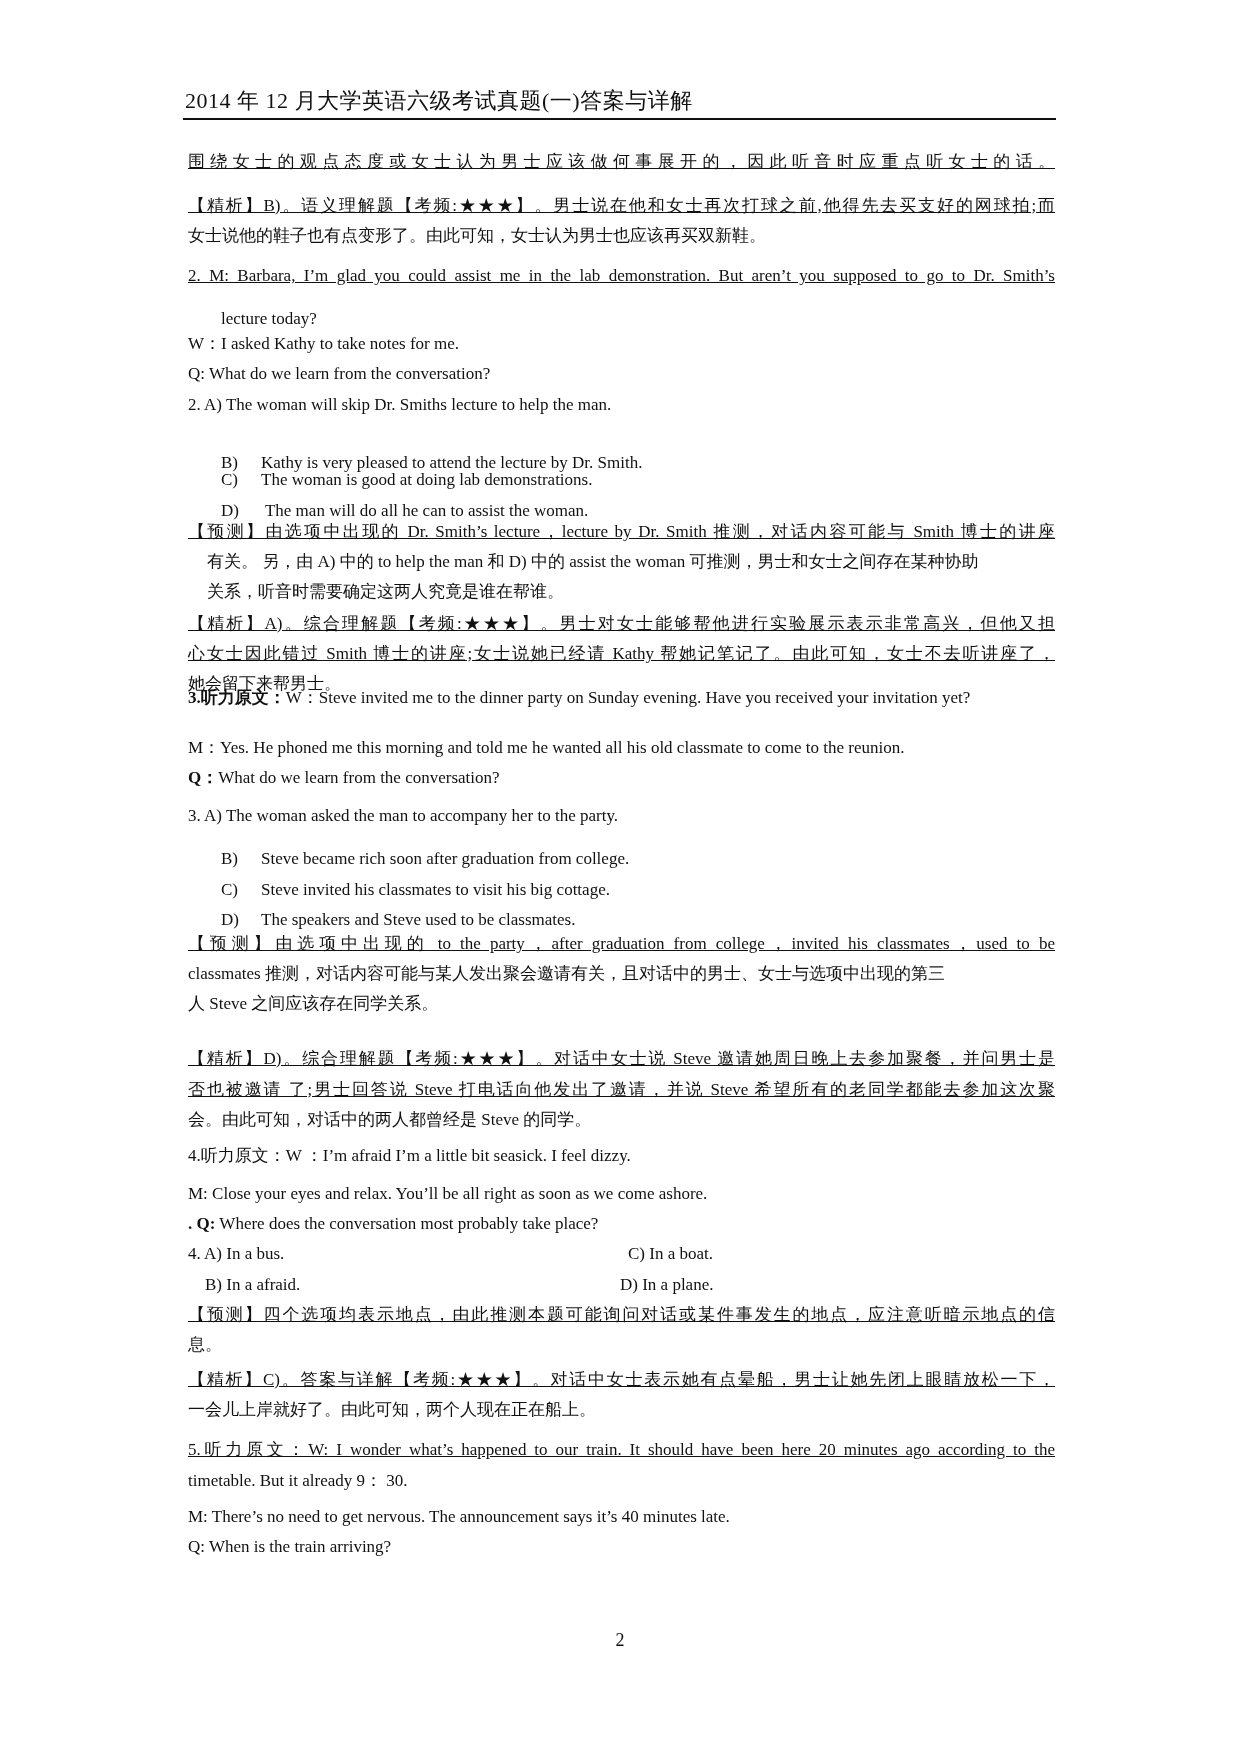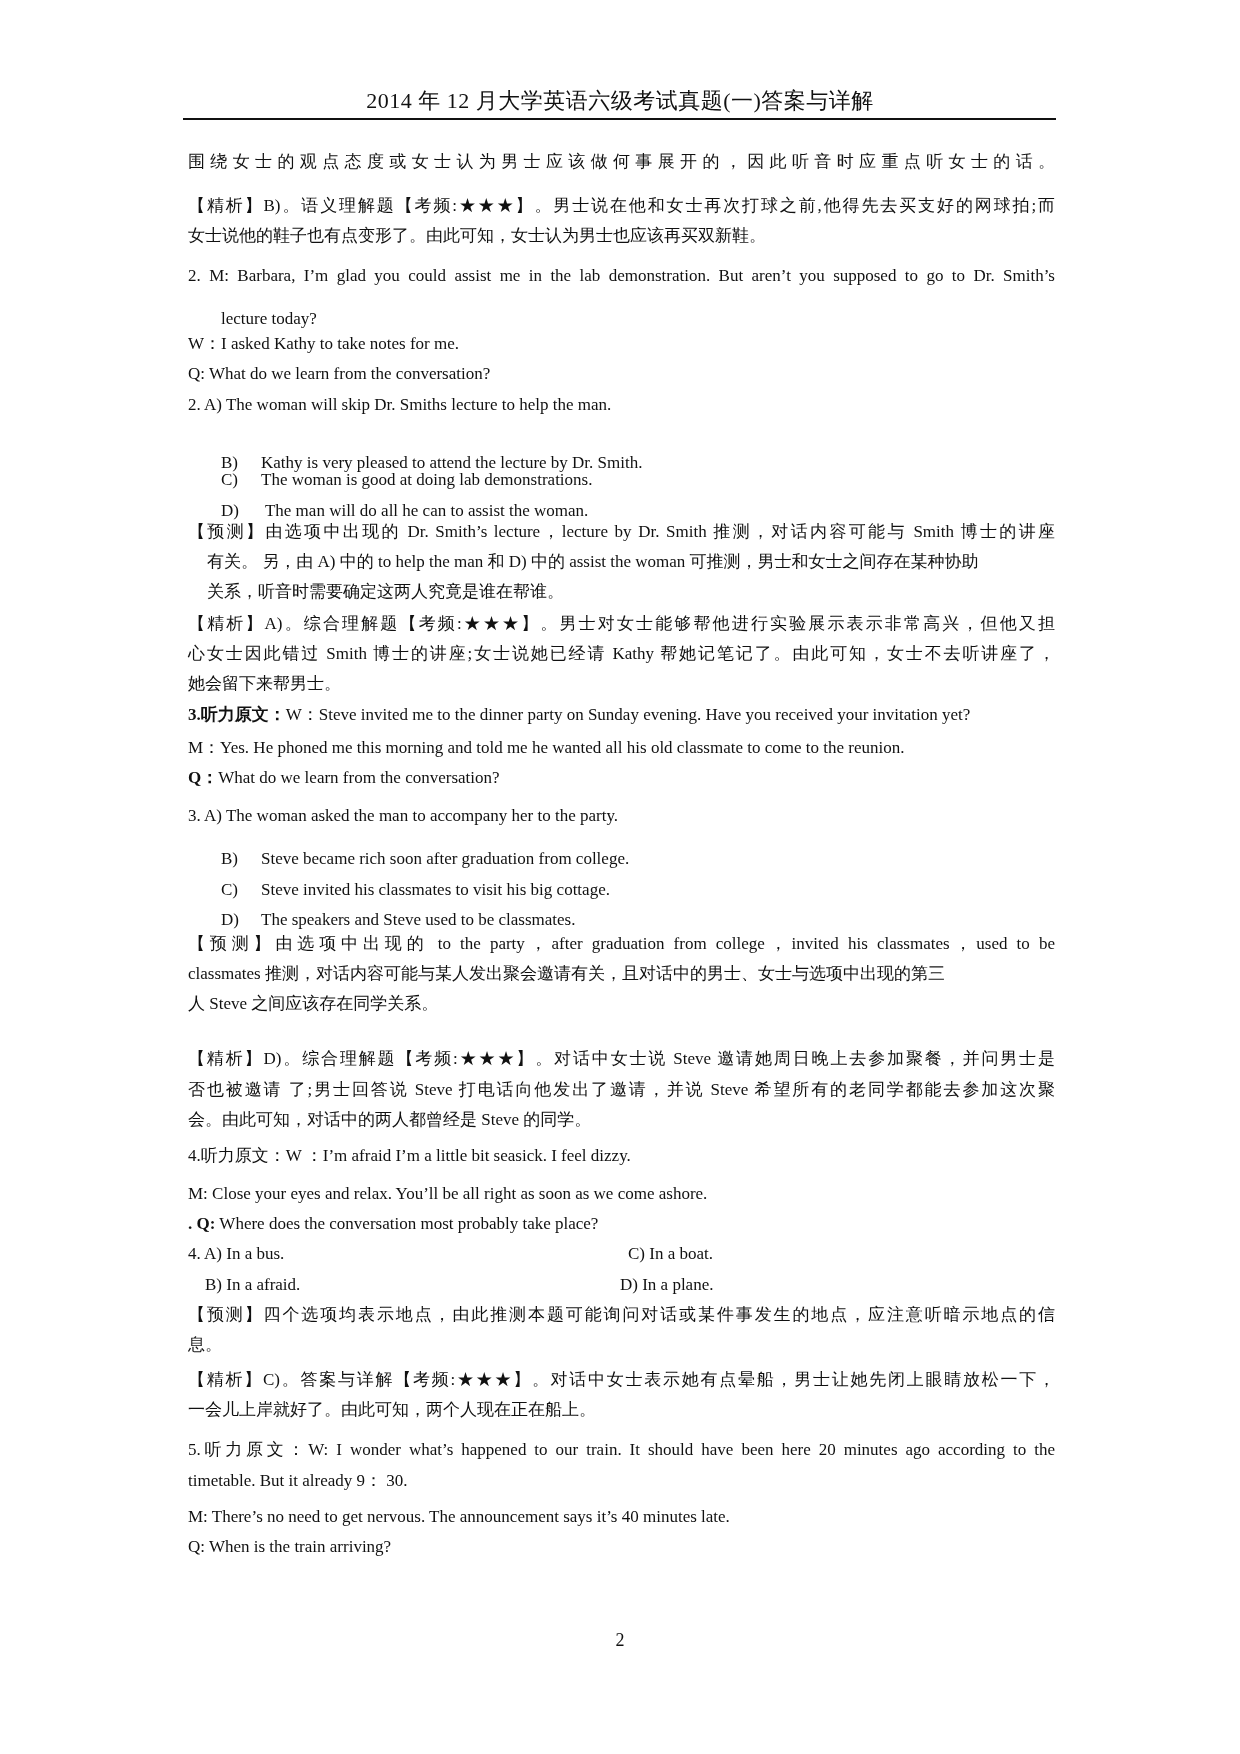--- a/index.html
+++ b/index.html
@@ -1,26 +1,26 @@
 <!DOCTYPE html>
 <html><head>
   <meta charset="utf-8">
   <style>
     html, body { margin: 0; padding: 0; background: #ffffff; }
     body { width: 1240px; height: 1754px; position: relative; overflow: hidden;
            font-family: "Liberation Serif", "DejaVu Serif", serif; color: #111; }
-    .header-title { position: absolute; top: 86px; left: 185px; width: 870px; text-align: center;
+    .header-title { position: absolute; top: 86px; left: 185px; width: 870px; 
                     font-size: 22px; letter-spacing: 0.5px; }
     .header-rule { position: absolute; top: 118px; left: 183px; width: 873px; height: 0;
                    border-top: 2px solid #111; }
     .line { position: absolute; left: 188px; font-size: 17px; white-space: nowrap; line-height: 20px; }
     .line.indent1 { left: 221px; margin-top: 13px; }
     .line.indent2 { left: 207px; }
     .opt-letter { display: inline-block; width: 40px; }
-    .line.justify { width: 867px; text-align: justify; text-align-last: justify; }
+    .line.justify { width: 867px; text-align: justify; text-align-last: justify; text-decoration: underline; }
     .b { font-weight: bold; }
     .page-number { position: absolute; top: 1630px; left: 0; width: 1240px; text-align: center; font-size: 18px; }
   </style>
 </head>
 <body>
 
 <div>
   <div class="header-title">2014 年 12 月大学英语六级考试真题(一)答案与详解</div>
   <div class="header-rule"></div>
 
@@ -36,21 +36,21 @@
   <div class="line indent1" style="top:440px"><span class="opt-letter">B)</span><span>Kathy is very pleased to attend the lecture by Dr. Smith.</span></div>
   <div class="line indent1" style="top:457px"><span class="opt-letter">C)</span><span>The woman is good at doing lab demonstrations.</span></div>
   <div class="line indent1" style="top:488px"><span class="opt-letter">D)</span><span> The man will do all he can to assist the woman.</span></div>
   <div class="line justify" style="top:522px">【预测】由选项中出现的 Dr. Smith’s lecture，lecture by Dr. Smith 推测，对话内容可能与 Smith 博士的讲座</div>
   <div class="line indent2" style="top:552px">有关。 另，由 A) 中的 to help the man 和 D) 中的 assist the woman 可推测，男士和女士之间存在某种协助</div>
   <div class="line indent2" style="top:582px">关系，听音时需要确定这两人究竟是谁在帮谁。</div>
   <div class="line justify" style="top:614px">【精析】A)。综合理解题【考频:★★★】。男士对女士能够帮他进行实验展示表示非常高兴，但他又担</div>
   <div class="line justify" style="top:644px">心女士因此错过 Smith 博士的讲座;女士说她已经请 Kathy 帮她记笔记了。由此可知，女士不去听讲座了，</div>
   <div class="line" style="top:674px">她会留下来帮男士。</div>
 
-  <div class="line" style="top:705px"><span class="b">3.听力原文：</span><span>W：Steve invited me to the dinner party on Sunday evening. Have you received your invitation yet?</span></div>
+  <div class="line" style="top:688px"><span class="b">3.听力原文：</span><span>W：Steve invited me to the dinner party on Sunday evening. Have you received your invitation yet?</span></div>
   <div class="line" style="top:738px">M：Yes. He phoned me this morning and told me he wanted all his old classmate to come to the reunion.</div>
   <div class="line" style="top:768px"><span class="b">Q：</span><span>What do we learn from the conversation?</span></div>
   <div class="line" style="top:806px">3. A) The woman asked the man to accompany her to the party.</div>
   <div class="line indent1" style="top:836px"><span class="opt-letter">B)</span><span>Steve became rich soon after graduation from college.</span></div>
   <div class="line indent1" style="top:867px"><span class="opt-letter">C)</span><span>Steve invited his classmates to visit his big cottage.</span></div>
   <div class="line indent1" style="top:897px"><span class="opt-letter">D)</span><span>The speakers and Steve used to be classmates.</span></div>
   <div class="line justify" style="top:934px">【预测】由选项中出现的 to the party，after graduation from college，invited his classmates，used to be</div>
   <div class="line" style="top:964px">classmates 推测，对话内容可能与某人发出聚会邀请有关，且对话中的男士、女士与选项中出现的第三</div>
   <div class="line" style="top:994px">人 Steve 之间应该存在同学关系。</div>
   <div class="line justify" style="top:1049px">【精析】D)。综合理解题【考频:★★★】。对话中女士说 Steve 邀请她周日晚上去参加聚餐，并问男士是</div>

